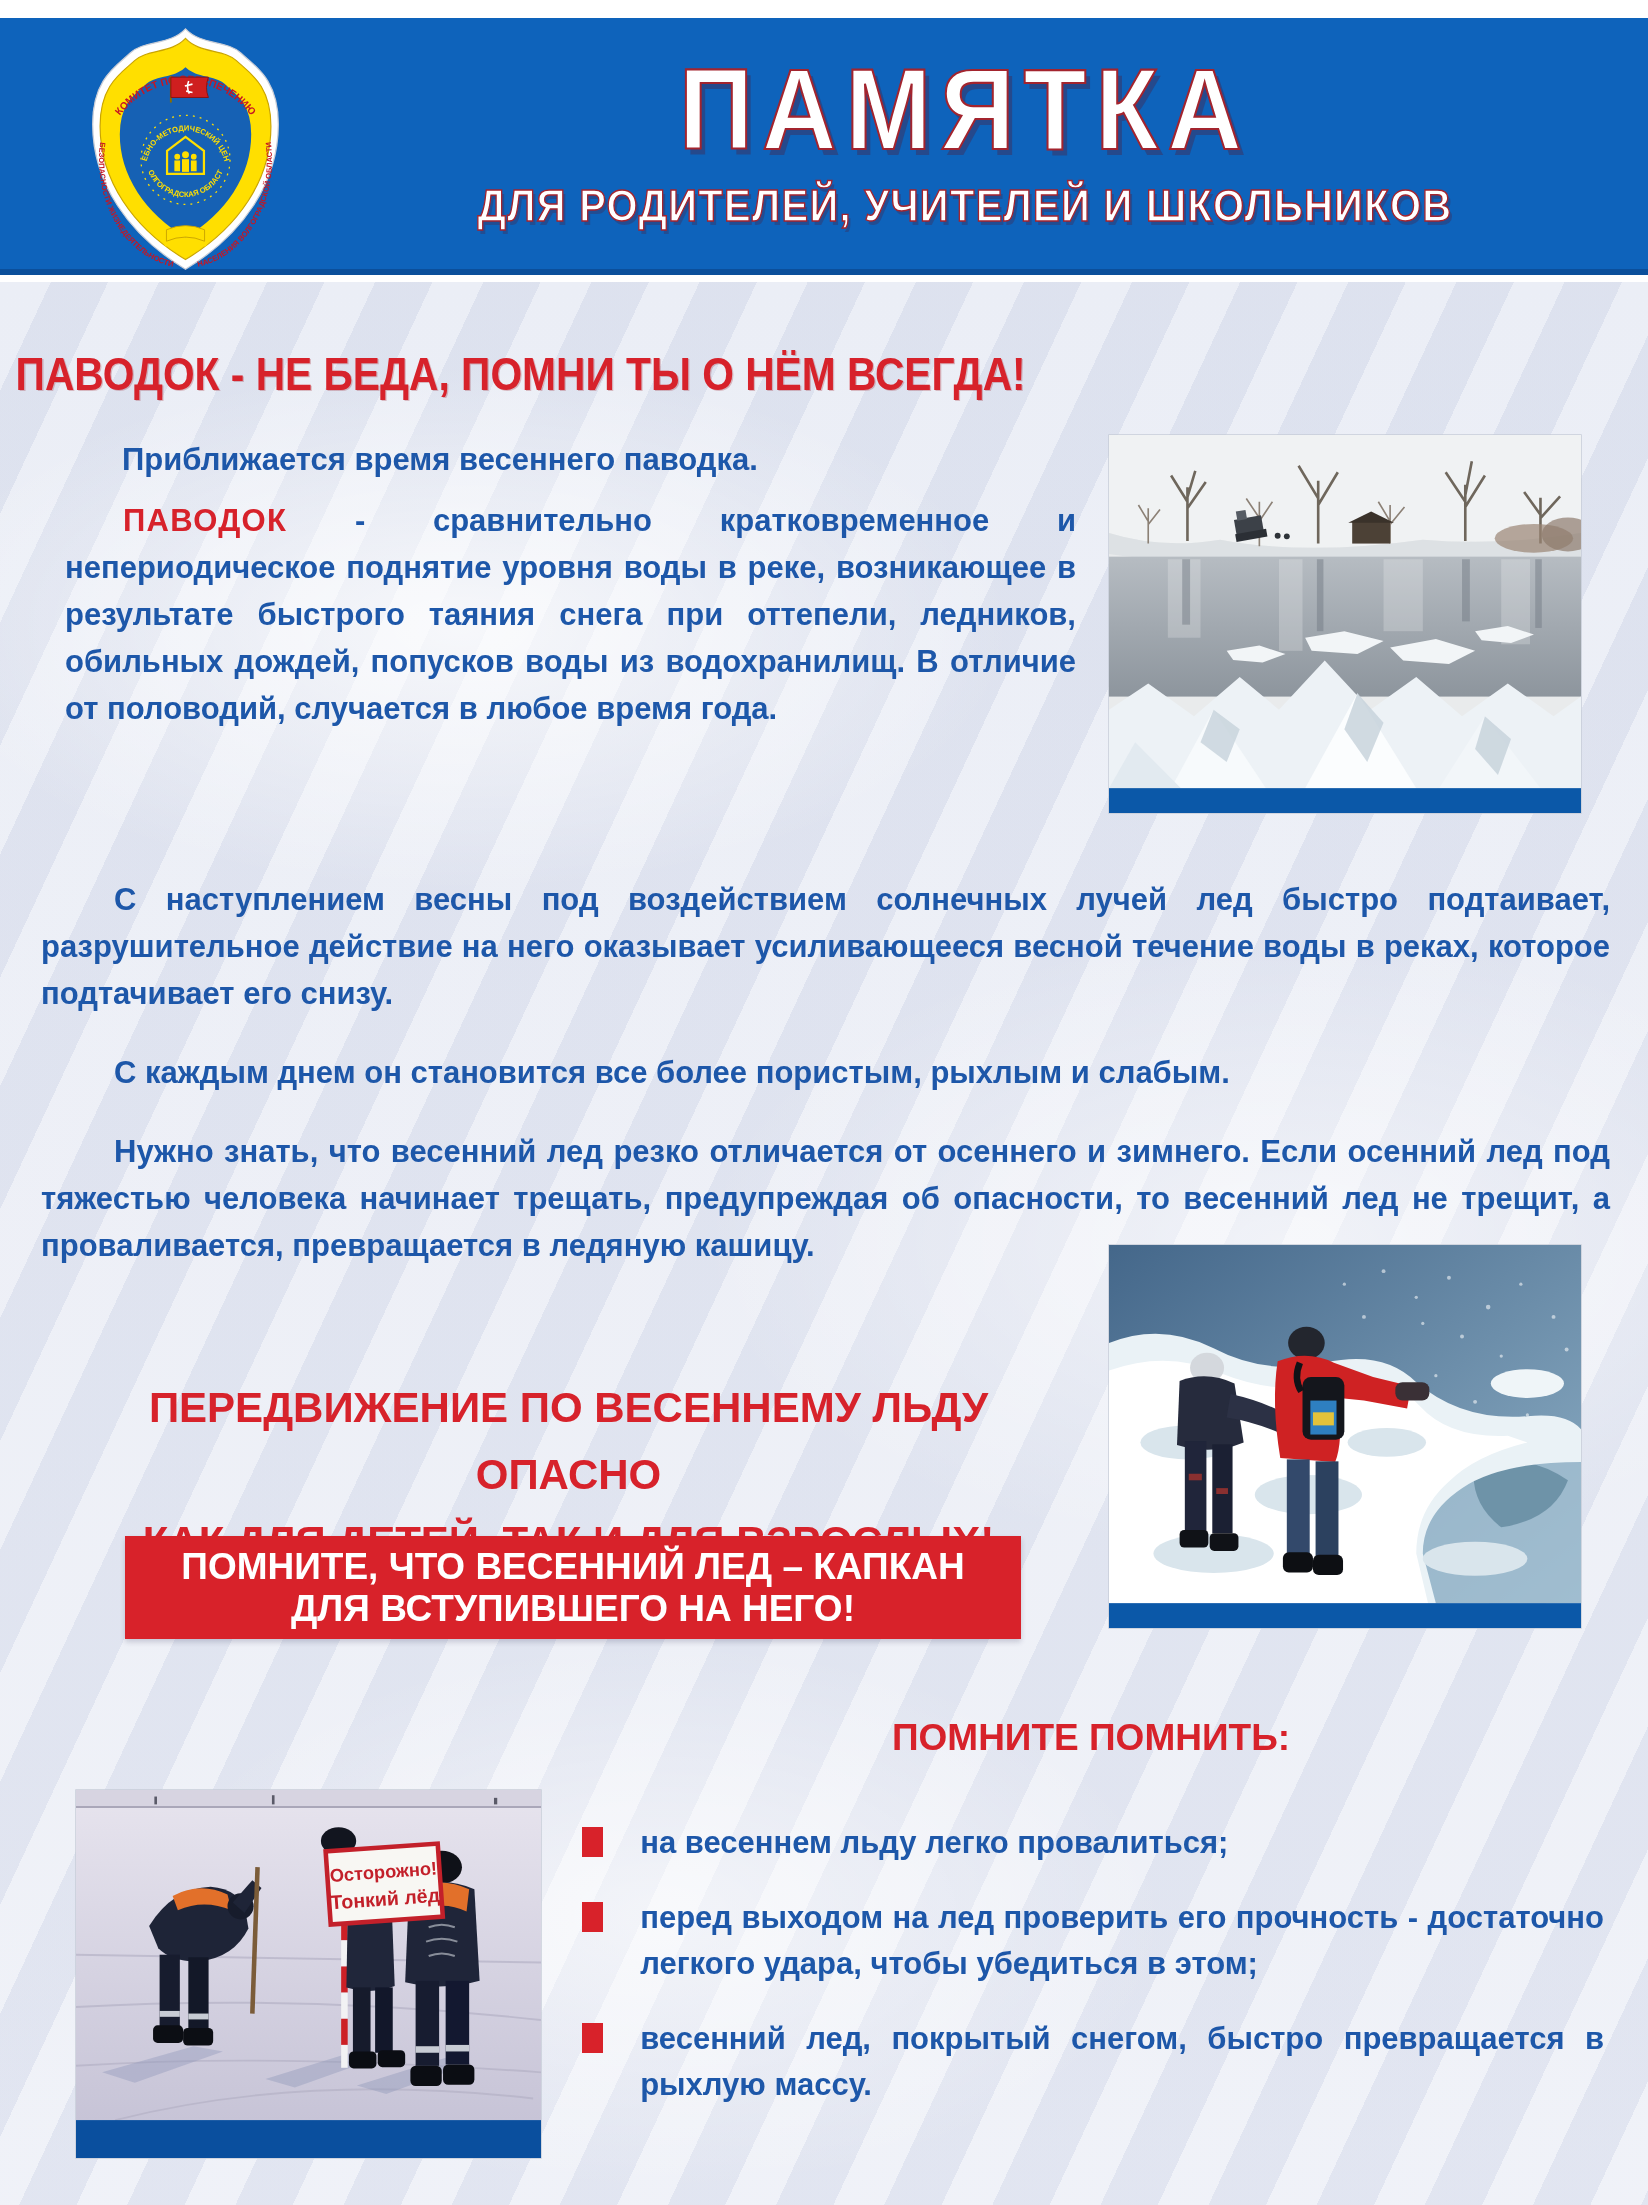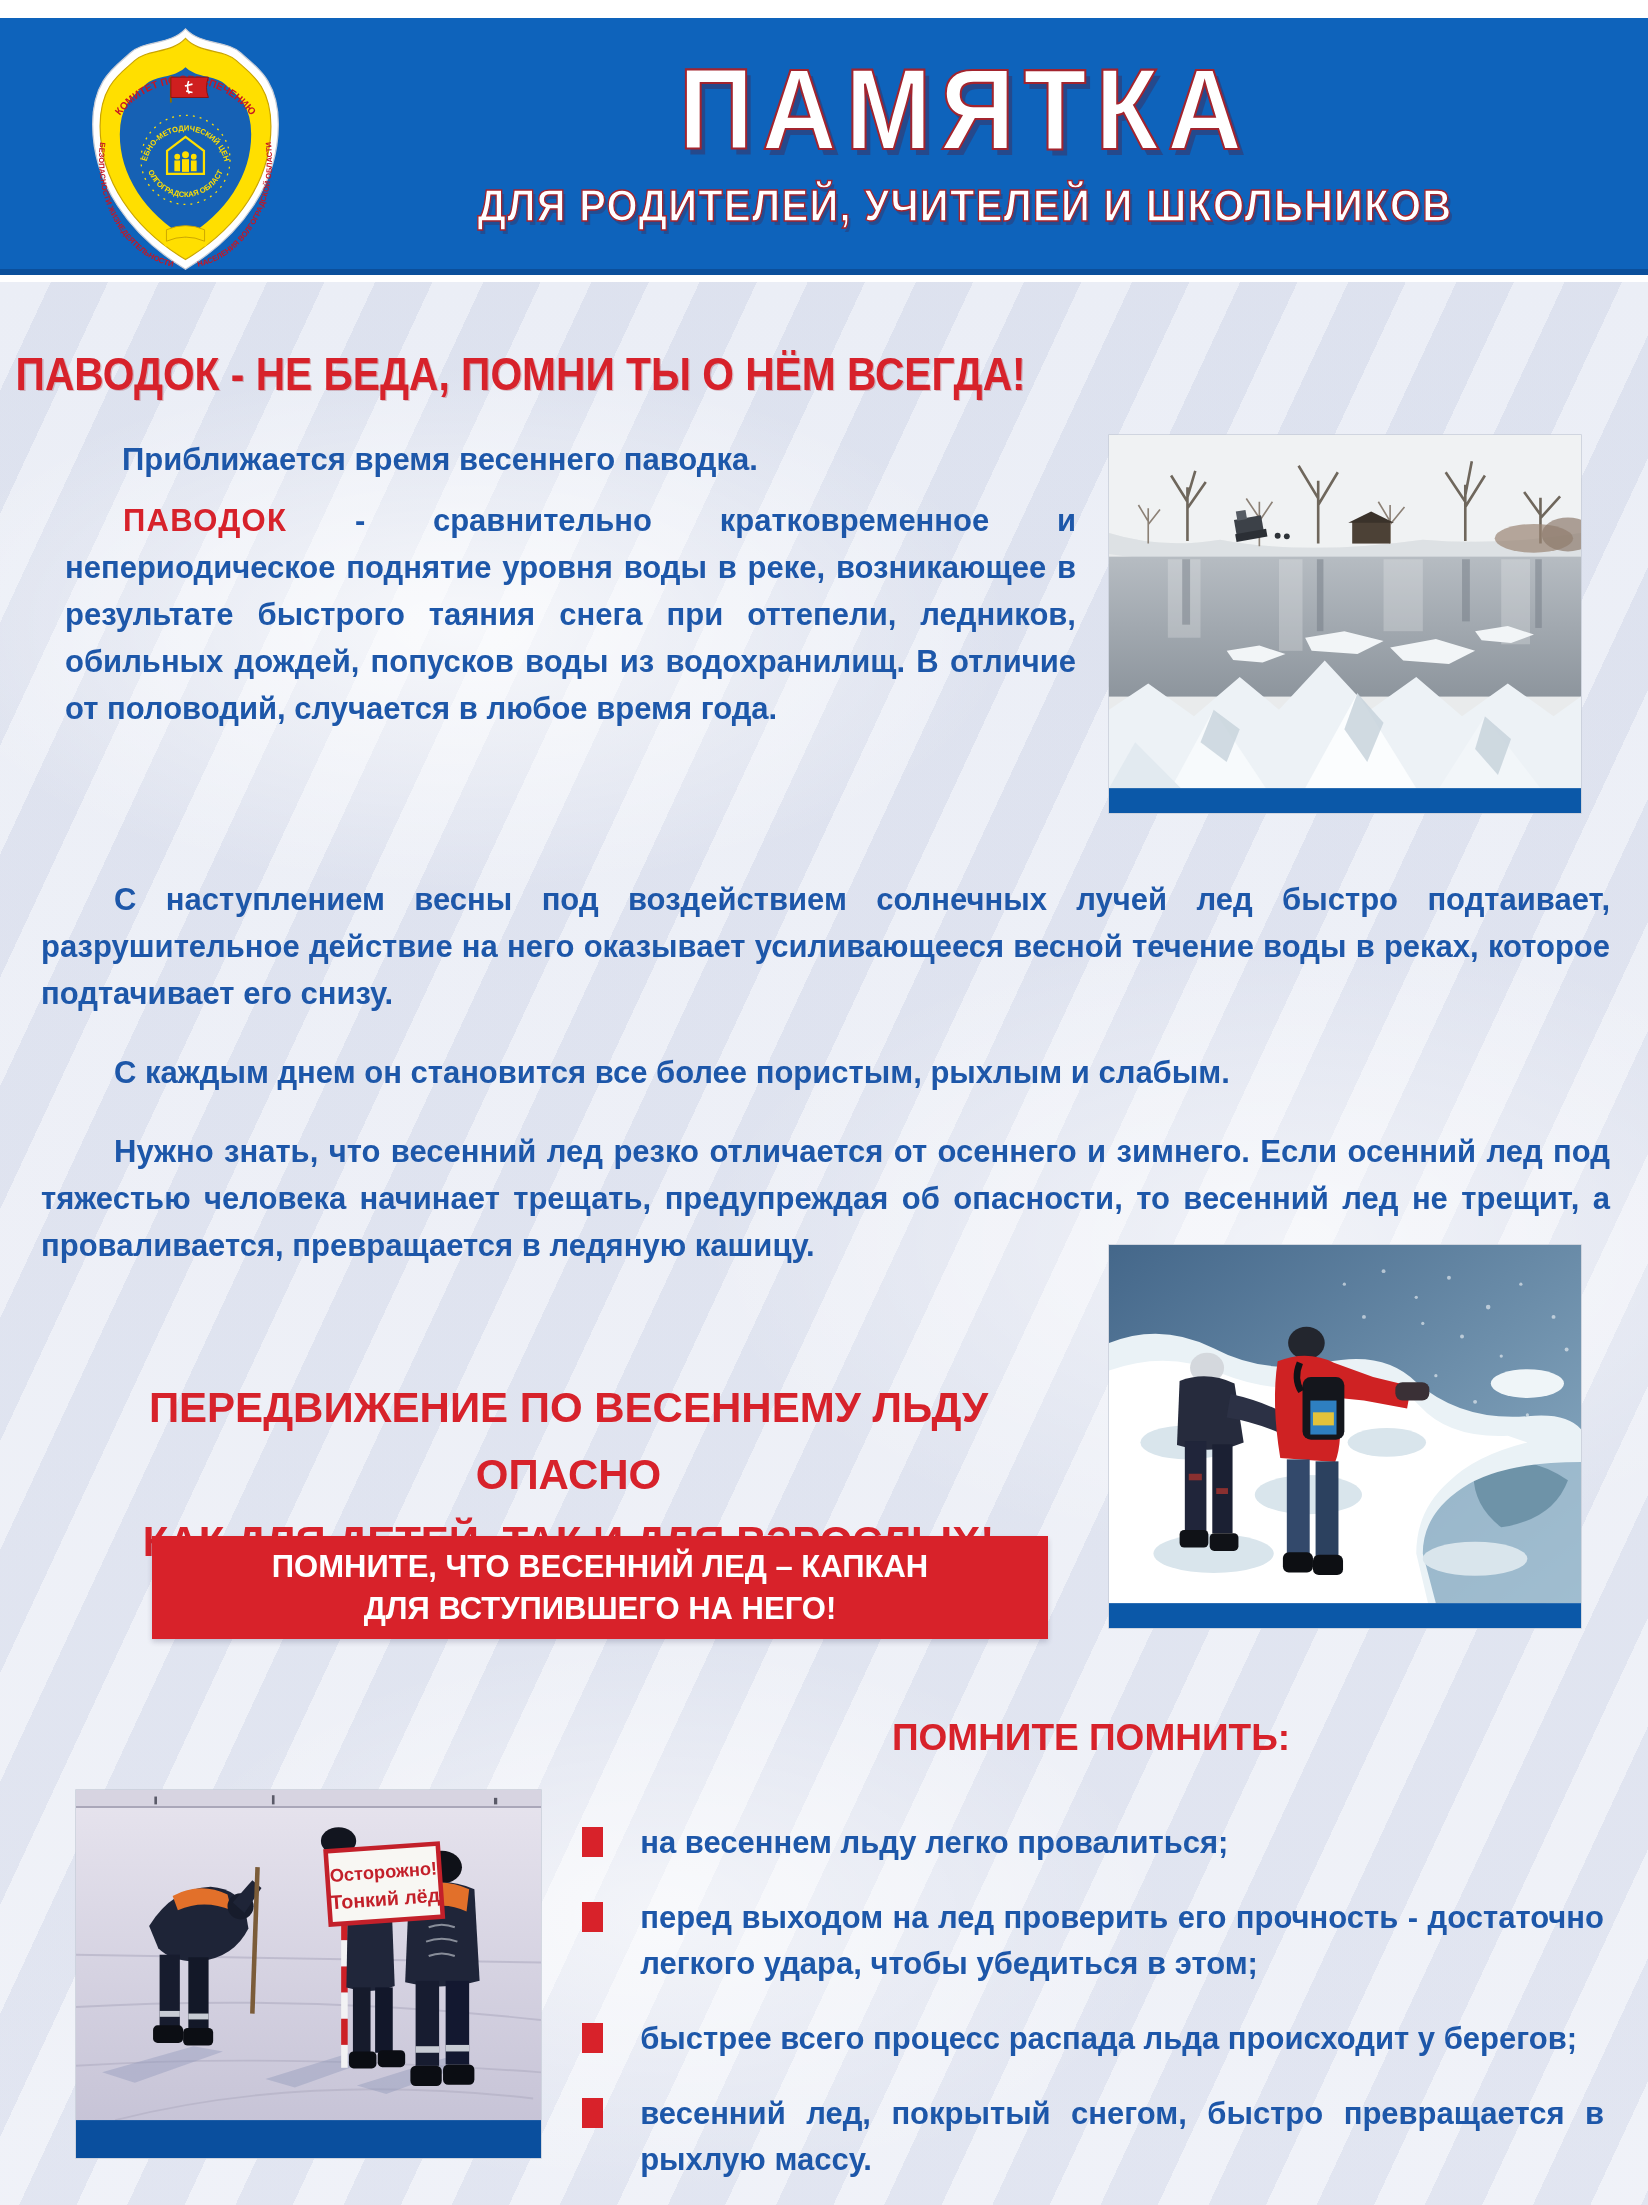--- a/index.html
+++ b/index.html
@@ -54,24 +54,23 @@
   .definition .term{color:#d7222b;font-weight:800;letter-spacing:1.3px;}
   .spring-block{position:absolute;left:41px;top:844px;width:1569px;}
   .spring-block p{text-align:justify;text-indent:73px;margin-top:32px;}
   .warning{
     position:absolute;left:111px;top:1374px;width:915px;text-align:center;
     color:#d7222b;font-weight:700;font-size:42px;line-height:67px;
   }
   .banner{
     position:absolute;left:125px;top:1536px;width:896px;height:103px;
     background:#d8222a;color:#ffffff;text-align:center;
-    font-weight:800;font-size:31px;line-height:42px;
+    font-weight:800;font-size:37px;line-height:42px;
     display:flex;flex-direction:column;justify-content:center;
     box-shadow:0 2.6px 5.2px rgba(40,40,80,.2);
-    margin-left:27px;
   }
   .remember-heading{
     position:absolute;left:575px;top:1717px;width:1032px;text-align:center;
     color:#d7222b;font-weight:800;font-size:37px;
   }
   .bullets{position:absolute;left:579px;top:1792px;width:1025px;margin-top:28px;}
   .bullet-item{display:flex;margin-bottom:29px;}
   .bullet-sq{flex:none;width:21.6px;height:30px;background:#d8222a;margin:6.5px 37px 0 2.6px;}
   .bullet-text{flex:1;color:#1d57a9;font-weight:700;font-size:31px;line-height:46px;text-align:justify;margin:0;}
   
@@ -398,22 +397,18 @@
     <div class="bullet-item">
       <span class="bullet-sq"></span>
       <p class="bullet-text">на весеннем льду легко провалиться;</p>
     </div>
     <div class="bullet-item">
       <span class="bullet-sq"></span>
       <p class="bullet-text">перед выходом на лед проверить его прочность - достаточно легкого удара, чтобы убедиться в этом;</p>
     </div>
     <div class="bullet-item">
       <span class="bullet-sq"></span>
-      <p class="bullet-text">быстрее всего процесс распада льда происходит у берегов;</p>
-    </div>
-    <div class="bullet-item">
-      <span class="bullet-sq"></span>
       <p class="bullet-text">весенний лед, покрытый снегом, быстро превращается в рыхлую массу.</p>
     </div>
   </div>
 
 </div>
 
 
 </body></html>

